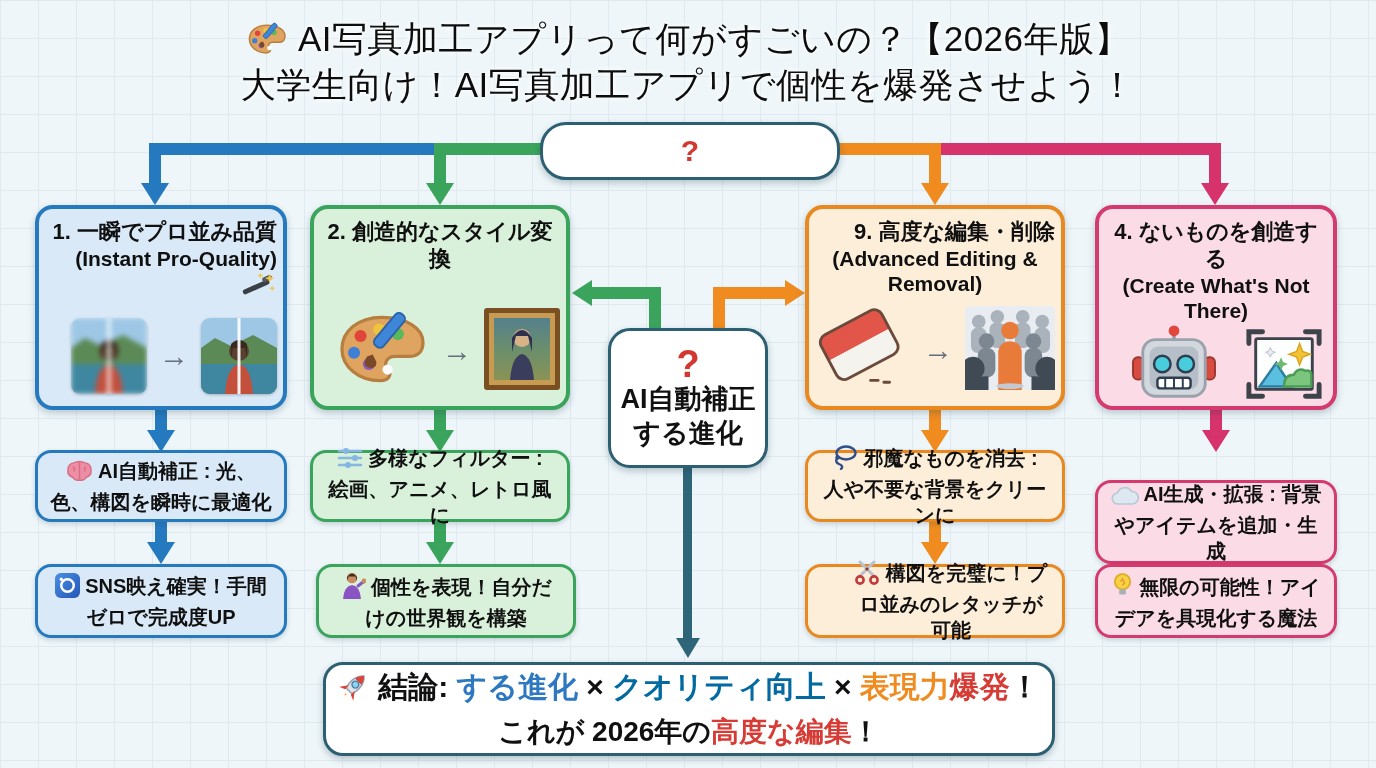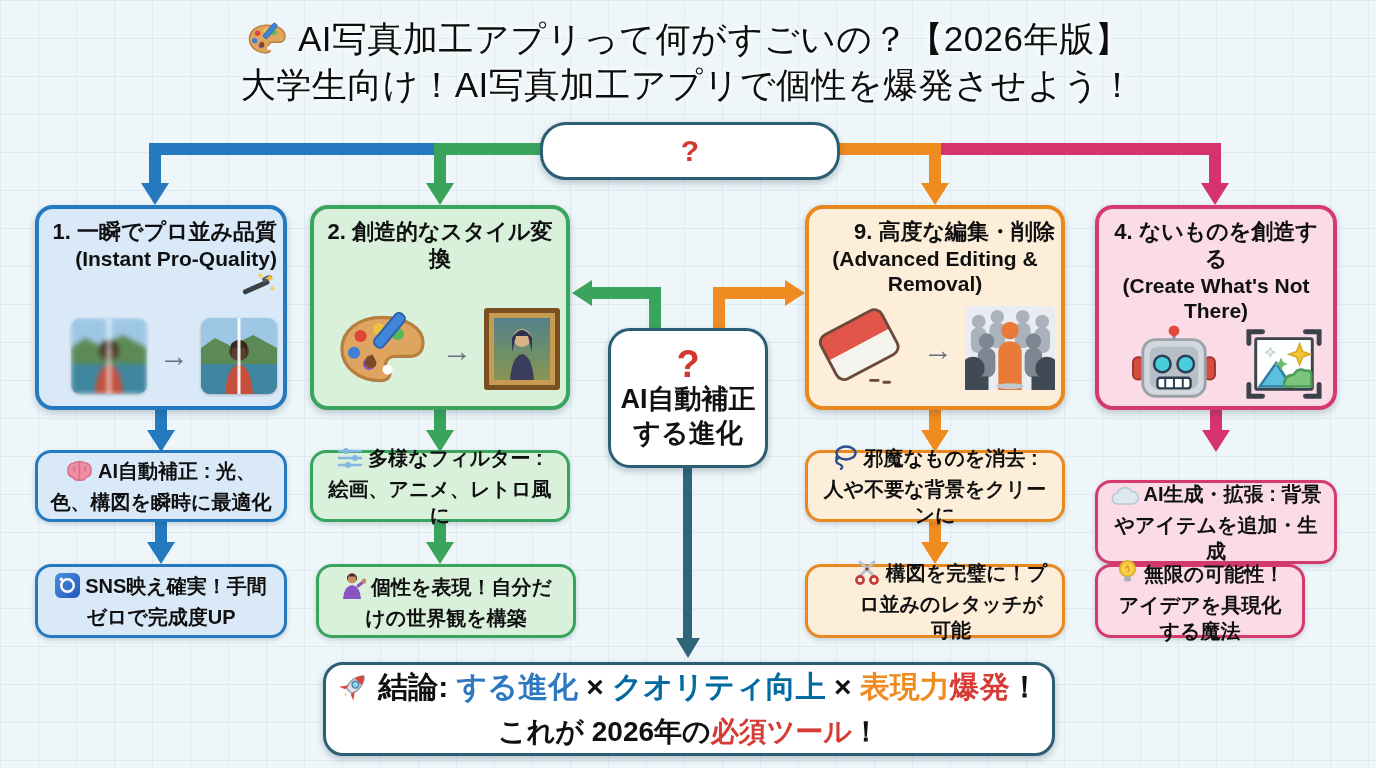--- a/index.html
+++ b/index.html
@@ -362,21 +362,21 @@
   <div class="subbox c-green" style="left:310px;top:564px;width:260px;height:74px;margin-left:6px;">
     <div class="subtext"><span class="sicon"><svg width="26" height="28">
             <use href="#sym-person"></use>
           </svg></span><span>個性を表現！自分だけの世界観を構築</span></div>
   </div>
   <div class="subbox c-orange" style="left:805px;top:564px;width:260px;height:74px;padding-left:44px;">
     <div class="subtext"><span class="sicon"><svg width="26" height="26">
             <use href="#sym-scissors"></use>
           </svg></span><span>構図を完璧に！プロ並みのレタッチが可能</span></div>
   </div>
-  <div class="subbox c-pink" style="left:1095px;top:564px;width:210px;height:74px;">
+  <div class="subbox c-pink" style="left:1095px;top:564px;width:242px;height:74px;">
     <div class="subtext"><span class="sicon"><svg width="23" height="27">
             <use href="#sym-bulb"></use>
           </svg></span><span>無限の可能性！アイデアを具現化する魔法</span></div>
   </div>
 
   <div class="tri tri-left" style="left:572px;top:280px;"></div>
   <div class="bar bg-green" style="left:590px;top:287px;width:71px;height:12px;"></div>
   <div class="bar bg-green" style="left:649px;top:287px;width:12px;height:43px;"></div>
   <div class="bar bg-orange" style="left:713px;top:287px;width:72px;height:12px;"></div>
   <div class="bar bg-orange" style="left:713px;top:287px;width:12px;height:43px;"></div>
@@ -396,17 +396,17 @@
       <span class="rocket-icon"><svg width="32" height="32">
             <use href="#sym-rocket"></use>
           </svg></span><span>結論:</span>
       <span class="seg-blue">する進化</span>
       <span>×</span>
       <span class="seg-green">クオリティ向上</span>
       <span>×</span>
       <span class="seg-orange">表現力</span><span class="seg-red">爆発</span><span>！</span>
     </div>
     <div class="cl2">
-      <span>これが 2026年の</span><span class="seg-red">必須ツール</span><span>！</span>
+      <span>これが 2026年の</span><span class="seg-red">高度な編集</span><span>！</span>
     </div>
   </div>
 
 </div>
 
 </body></html>

